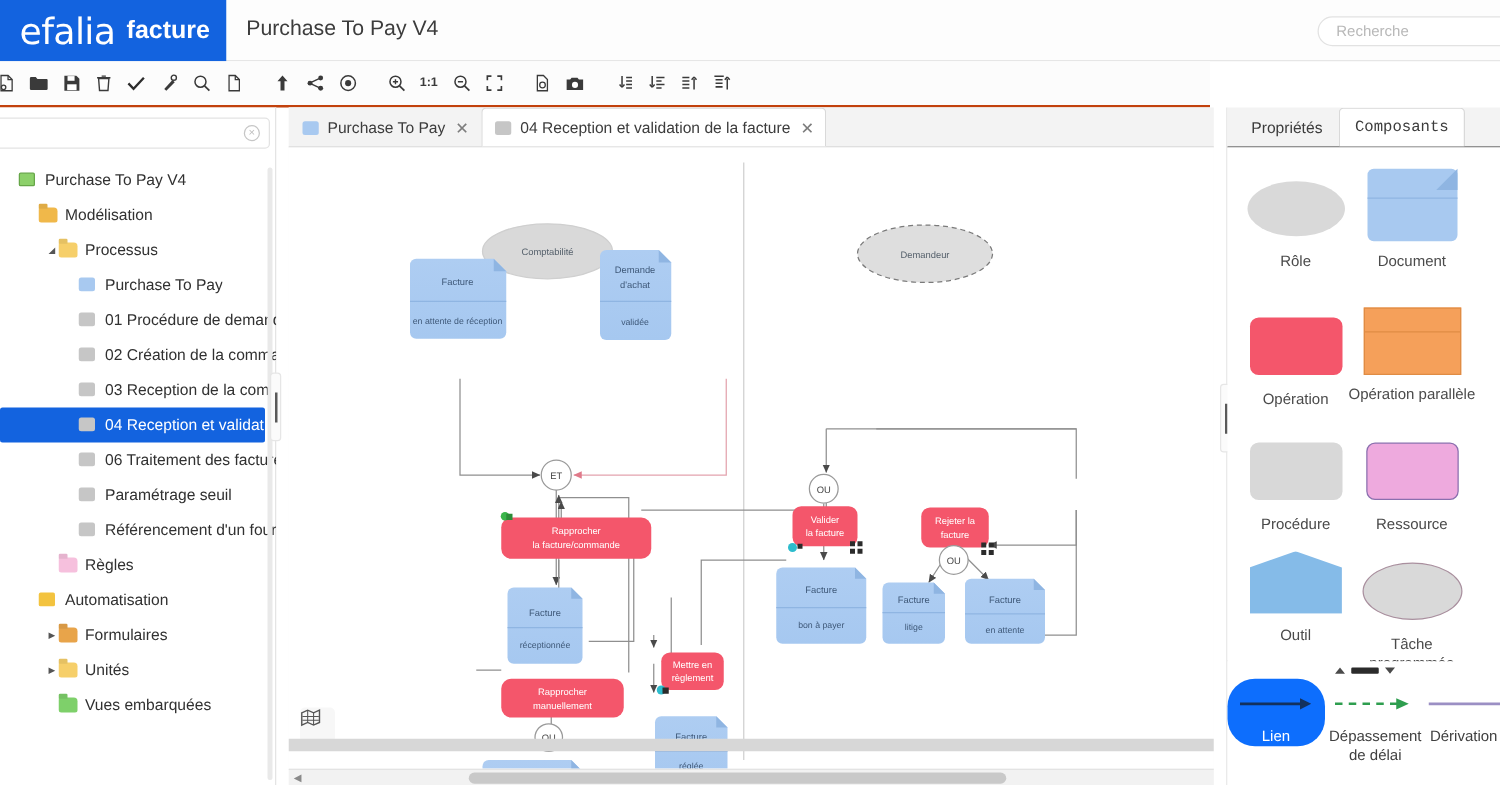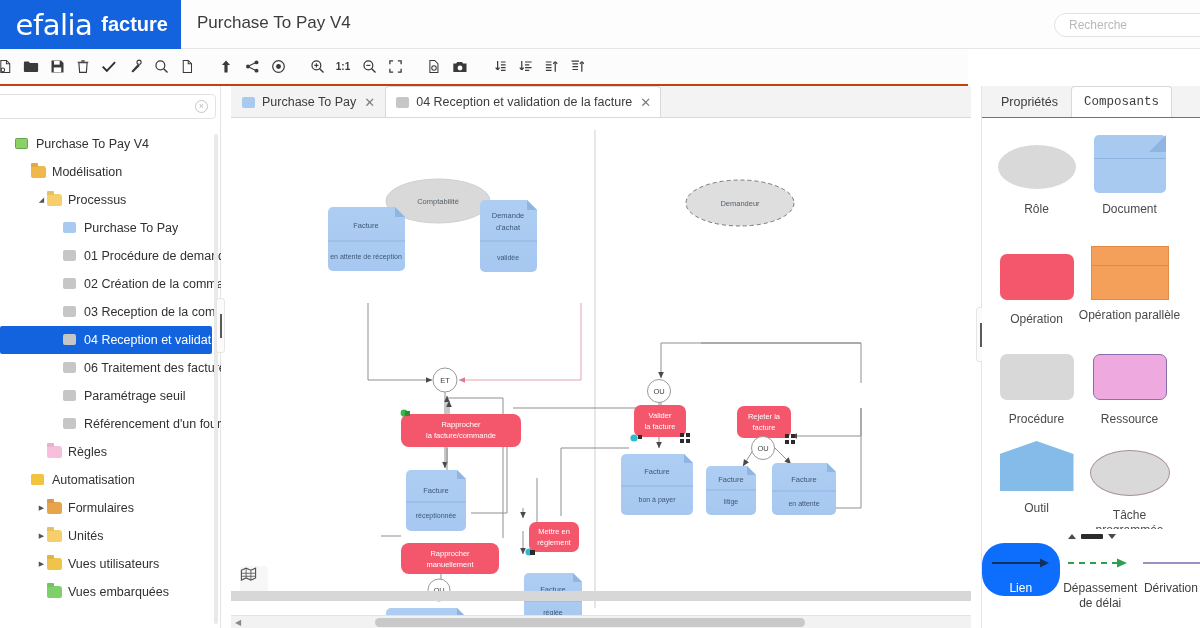--- a/index.html
+++ b/index.html
@@ -359,27 +359,20 @@
             <span class="fold" style="background:#e8a44a;display:block;"></span>
           </span>
           <span class="lbl">Formulaires</span>
         </div>
         <div class="tn">
           <span class="arw" style="margin-left: 36px;">▶</span>
           <span class="ico">
             <span class="fold" style="background:#f6cf6a;display:block;"></span>
           </span>
           <span class="lbl">Unités</span>
-        </div>
-        <div class="tn">
-          <span class="arw" style="margin-left: 36px;">▶</span>
-          <span class="ico">
-            <span class="fold" style="background:#f0c44a;display:block;"></span>
-          </span>
-          <span class="lbl">Vues utilisateurs</span>
         </div>
         <div class="tn">
           <span class="arw" style="margin-left: 36px;"></span>
           <span class="ico">
             <span class="fold" style="background:#7ed06a;display:block;"></span>
           </span>
           <span class="lbl">Vues embarquées</span>
         </div>
       </div>
     <div id="tree-scroll"></div>

